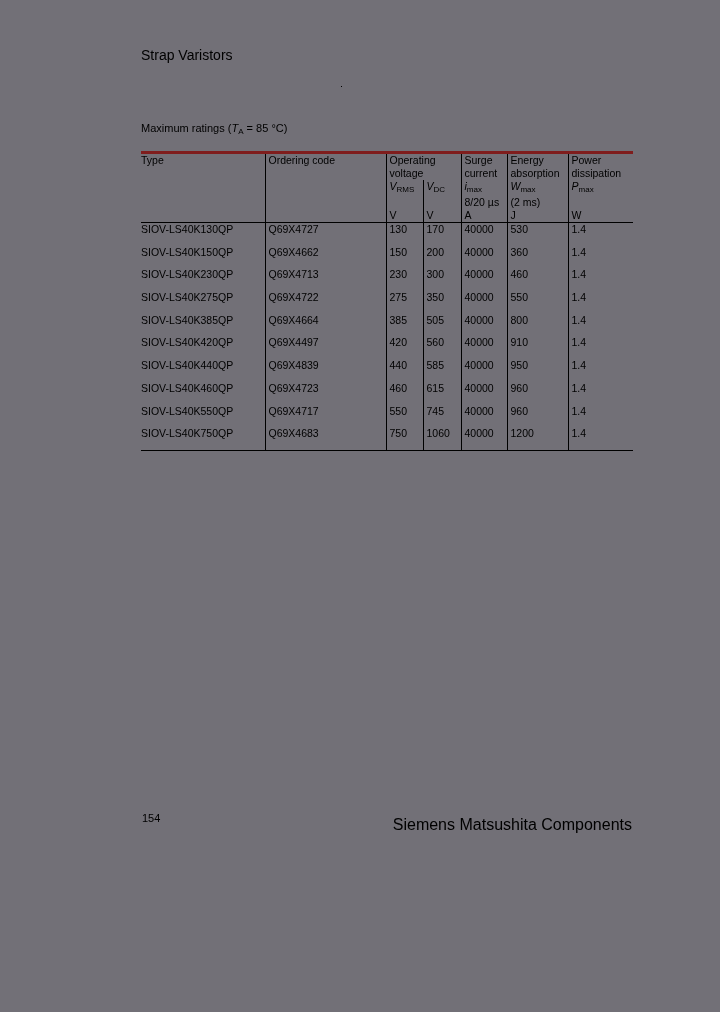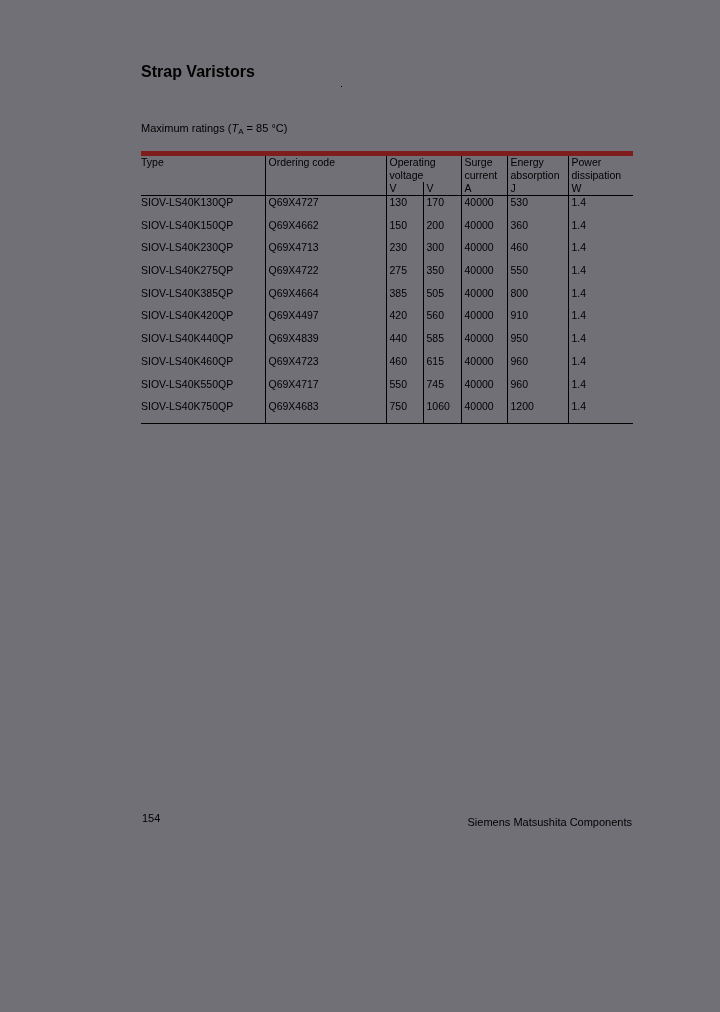--- a/index.html
+++ b/index.html
@@ -1,41 +1,41 @@
 <!DOCTYPE html>
 <html><head>
 <meta charset="utf-8">
 <style>
   html, body { margin:0; padding:0; }
   body {
     width:720px; height:1012px; background:#727077; position:relative; overflow:hidden;
     font-family:"Liberation Sans", sans-serif; color:#000;
   }
-  .title { position:absolute; left:141px; top:47px; font-size:16px; font-weight:bold;margin-top:16px; }
+  .title { position:absolute; left:141px; top:47px; font-size:14px; font-weight:normal; }
   .dot { position:absolute; left:341px; top:86px; width:1px; height:1px; background:#000; }
   .subtitle { position:absolute; left:141px; top:122px; font-size:11px; }
   .subtitle b { font-weight:normal; }
   .subtitle i { font-style:italic; }
   table.ratings {
     position:absolute; left:141px; top:151px; width:492px;
     border-collapse:collapse; font-size:10.5px; line-height:13px;
   }
   table.ratings td, table.ratings th { padding:0 0 0 3px; text-align:left; font-weight:normal; vertical-align:top; }
   table.ratings th { border-left:1px solid #000; }
   table.ratings th.first, table.ratings td.first { border-left:none; padding-left:0; }
-  .toprule { border-top:5px solid #7f1d1d;margin-top:12px; }
+  .toprule { border-top:3px solid #7f1d1d;margin-top:12px; }
   .hdr-group td, .hdr-group th { padding-top:2px; }
   .sym-row th { padding-top:8px; }
   .unit-row th { padding-bottom:3px; border-bottom:1px solid #000; }
   .vl { border-left:1px solid #000; }
   tbody td { height:22.7px; vertical-align:middle; }
   .bottomrule td { border-bottom:1px solid #000;margin-left:17px; }
   sub { font-size:8px; vertical-align:-2px; }
   .footer-left { position:absolute; left:142px; top:812px; font-size:11px; }
-  .footer-right { position:absolute; right:88px; top:816px; font-size:11px; }
+  .footer-right { position:absolute; right:88px; top:816px; font-size:16px; }
 </style>
 </head>
 <body>
 
 <div class="title">Strap Varistors</div>
 <div class="dot"></div>
 
 <div class="subtitle">
   <b>Maximum ratings</b>
   <span>(</span><i>T</i><sub>A</sub><span> = 85 °C)</span>
@@ -52,20 +52,29 @@
     <col style="width:65px">
   </colgroup>
   <thead>
     <tr class="hdr-group toprule">
       <th class="first toprule">Type</th>
       <th class="toprule">Ordering code</th>
       <th class="toprule" colspan="2">Operating voltage</th>
       <th class="toprule">Surge current</th>
       <th class="toprule">Energy absorption</th>
       <th class="toprule">Power dissipation</th>
+    </tr>
+    <tr class="sym-row">
+      <th class="first"></th>
+      <th></th>
+      <th><i>V</i><sub>RMS</sub></th>
+      <th><i>V</i><sub>DC</sub></th>
+      <th><i>i</i><sub>max</sub><br><span>8/20 µs</span></th>
+      <th><i>W</i><sub>max</sub><br><span>(2 ms)</span></th>
+      <th><i>P</i><sub>max</sub></th>
     </tr>
     <tr class="unit-row">
       <th class="first"></th>
       <th></th>
       <th>V</th>
       <th>V</th>
       <th>A</th>
       <th>J</th>
       <th>W</th>
     </tr>

